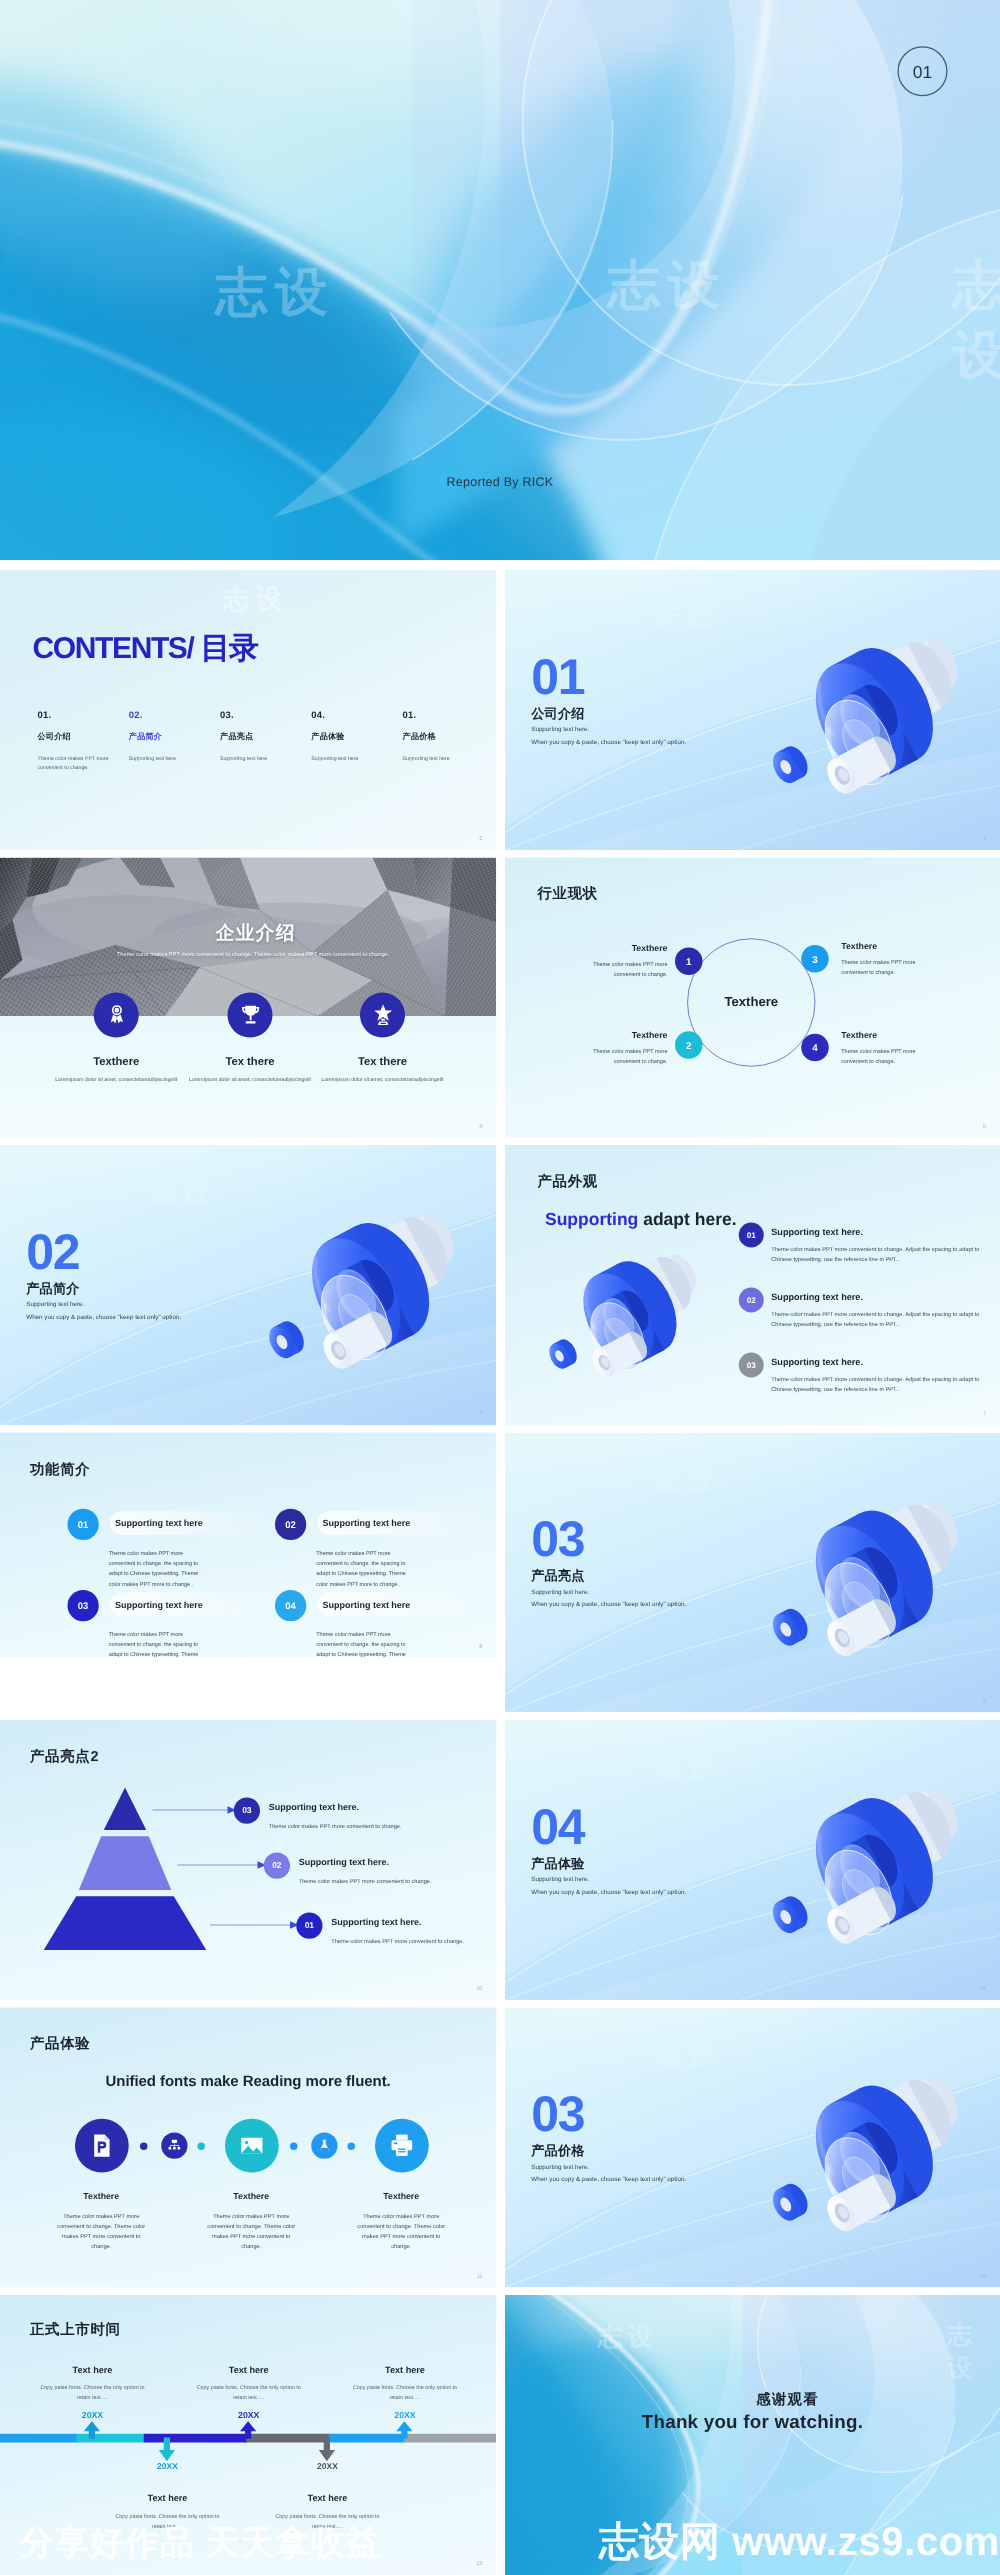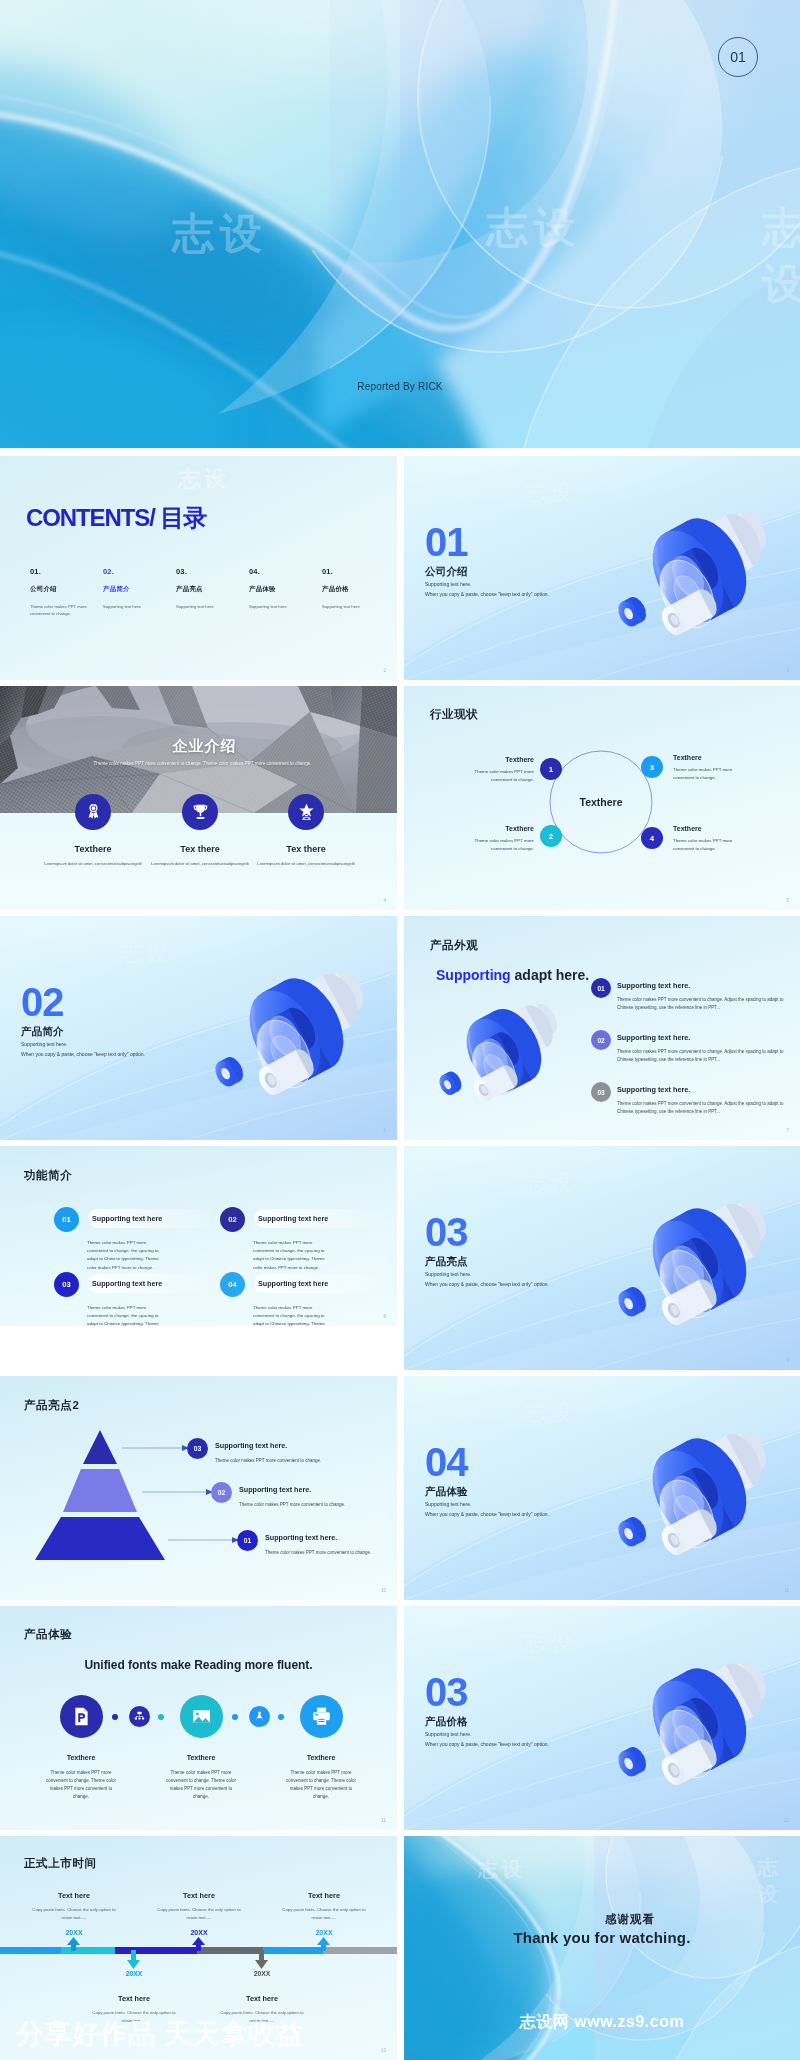--- a/index.html
+++ b/index.html
@@ -186,21 +186,21 @@
 .tl-bot.b2{left:194px}
 .tl-y2{font-size:6.8px;font-weight:700}
 .tl-t2{margin-top:17px;font-size:7.3px;font-weight:700;color:#1b2430}
 .tl-d2{margin-top:6px;font-size:4.3px;color:#58646f;line-height:7.5px;padding:0 22px}
 .tl-wm{position:absolute;left:16px;top:180px;font-size:27px;font-weight:700;color:rgba(255,255,255,.9);letter-spacing:1px}
 
 .tk-wm1{position:absolute;left:74px;top:20px;font-size:20px;font-weight:700;color:rgba(255,255,255,.3);letter-spacing:4px;font-family:"DejaVu Sans",sans-serif}
 .tk-wm2{position:absolute;left:354px;top:18px;font-size:20px;font-weight:700;color:rgba(255,255,255,.28);letter-spacing:4px;font-family:"DejaVu Sans",sans-serif}
 .tk-cn{position:absolute;left:0;top:76px;width:452px;text-align:center;font-size:11.5px;font-weight:700;color:#1b2430;letter-spacing:1px}
 .tk-en{position:absolute;left:0;top:93px;width:396px;text-align:center;font-size:15px;font-weight:700;color:#1b2430;letter-spacing:.2px}
-.tk-brand{position:absolute;left:0;top:176px;width:396px;text-align:center;font-size:16px;font-weight:700;color:rgba(255,255,255,.95);letter-spacing:.5px}
+.tk-brand{position:absolute;left:0;top:176px;width:396px;text-align:right;font-size:32px;font-weight:700;color:rgba(255,255,255,.95);letter-spacing:.5px}
 
 
 </style>
 </head>
 <body>
 
 <div class="page">
 
 <div class="slide s-cover">
   <svg class="bgfill" viewBox="0 0 800 448" preserveAspectRatio="none">

